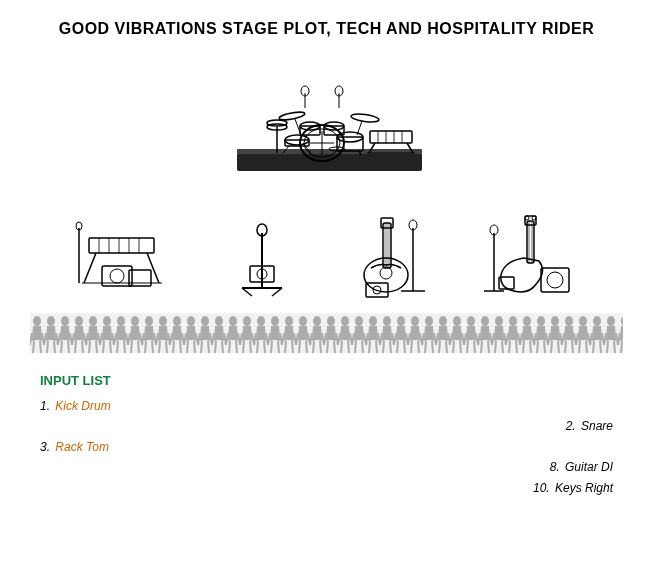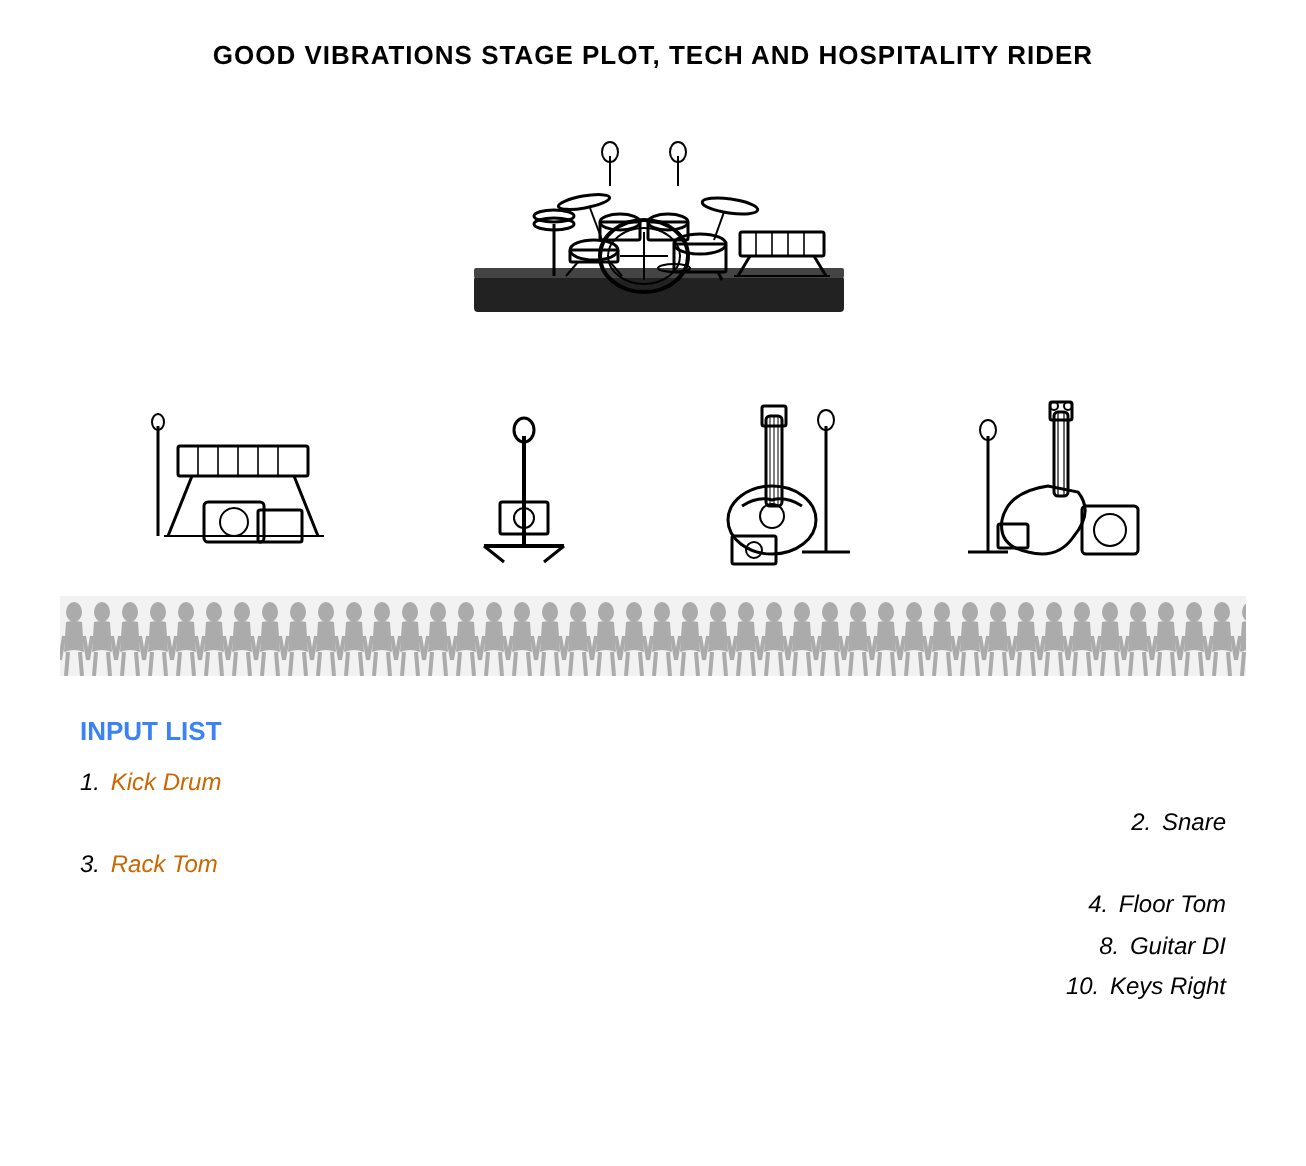--- a/index.html
+++ b/index.html
@@ -12,23 +12,23 @@
     }
 
     .page {
       width: 653px;
       padding: 20px 30px;
     }
 
     .title {
       text-align: center;
       font-weight: bold;
-      font-size: 13px;
+      font-size: 16px;
       letter-spacing: 0.5px;
-      margin-bottom: 3px;
+      margin-bottom: 15px;
       color: #000;
     }
 
     
     .stage-area {
       display: flex;
       justify-content: center;
       margin-bottom: 20px;
     }
 
@@ -50,21 +50,21 @@
     }
 
     
     .input-list-section {
       padding: 0 10px;
     }
 
     .input-list-title {
       font-weight: bold;
       font-size: 13px;
-      color: #3b82f6;
+      color: #15803d;
       margin-bottom: 8px;
     }
 
     .input-list {
       list-style: none;
       font-size: 12px;
       line-height: 1.7;
     }
 
     .input-list li {
@@ -258,19 +258,18 @@
       <rect x="0" y="0" width="600" height="40" fill="#aaa" opacity="0.15"></rect>
     </svg>
   </div>
 
   <div class="input-list-section">
     <div class="input-list-title">INPUT LIST</div>
     <ol class="input-list" id="input-list-container">
     <li><span class="num">1.</span> Kick Drum</li>
         <li class="black"><span class="num">2.</span> Snare</li>
         <li><span class="num">3.</span> Rack Tom</li>
-        <li class="black"><span class="num">4.</span> Floor Tom</li>
         <li class="black"><span class="num">8.</span> Guitar DI</li>
         <li class="black"><span class="num">10.</span> Keys Right</li>
       </ol>
   </div>
 
 </div>
 
 </body></html>

